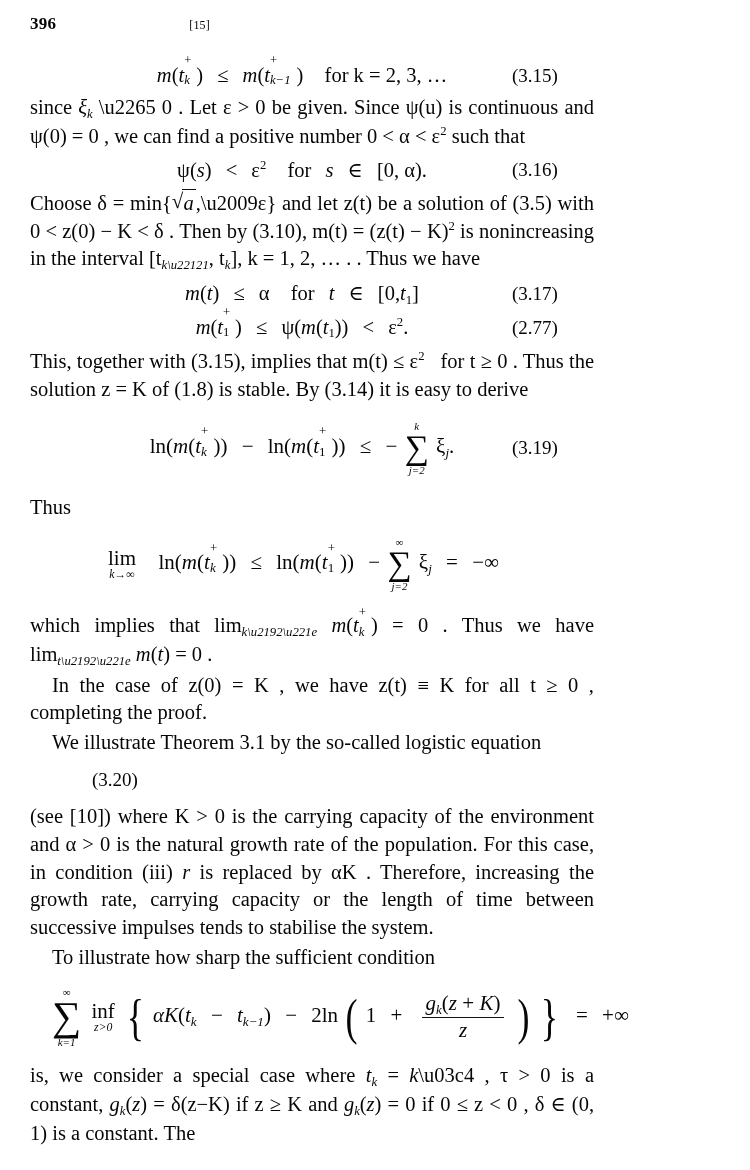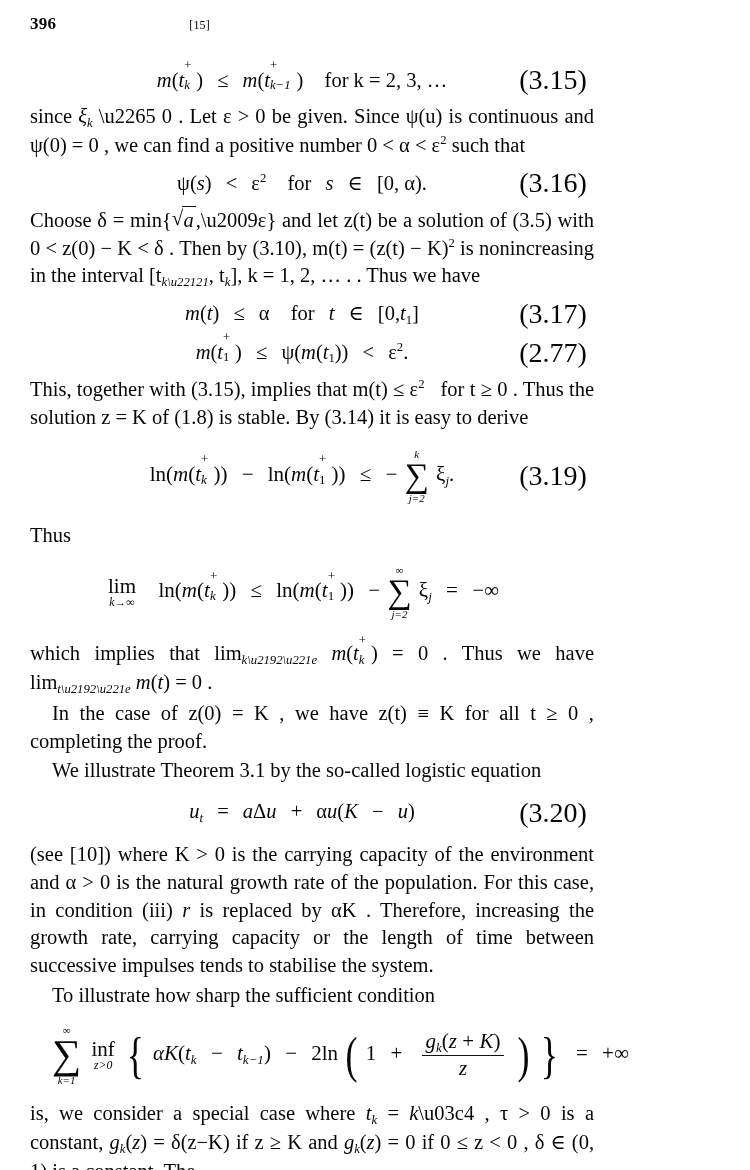--- a/index.html
+++ b/index.html
@@ -71,22 +71,22 @@
   }
   .eqrow .eqspacer { width: 62px; flex: none; }
   .eqrow .eqbody {
     flex: 1;
     text-align: center;
     white-space: nowrap;
   }
   .eqrow .eqnum {
     width: 82px;
     flex: none;
-    text-align: center;
-    font-size: 28px;
+    text-align: left;
+    font-size: 19px;
   }
 
   
   i, .mi { font-style: italic; }
   .op { font-style: normal; }
   .rm { font-style: normal; }
   .gap { display: inline-block; width: 16px; }
   .gap-s { display: inline-block; width: 9px; }
   sup.sm { font-size: 0.62em; vertical-align: 0.62em; font-style: normal; }
   sub.sm { font-size: 0.62em; vertical-align: -0.28em; font-style: italic; }
@@ -297,29 +297,20 @@
   </p>
 
   <p class="para indent">
     <span>In the case of </span><span class="op">z(0) = K</span><span> , we have </span><span class="op">z(t) ≡ K</span><span> for all </span><span class="op">t ≥ 0</span><span> , completing the proof.</span>
   </p>
 
   <p class="para indent nojust">We illustrate Theorem 3.1 by the so-called logistic equation</p>
 
   <div class="eqrow" style="margin-top:12px;margin-bottom:12px;">
     <span class="eqspacer"></span>
-    <span class="eqbody">
-      <i>u</i><sub class="sm">t</sub>
-      <span class="gap-s"></span><span class="op">=</span><span class="gap-s"></span>
-      <i>a</i><span class="op">Δ</span><i>u</i>
-      <span class="gap-s"></span><span class="op">+</span><span class="gap-s"></span>
-      <span class="op">α</span><i>u</i><span class="op">(</span><i>K</i>
-      <span class="gap-s"></span><span class="op">−</span><span class="gap-s"></span>
-      <i>u</i><span class="op">)</span>
-    </span>
     <span class="eqnum">(3.20)</span>
   </div>
 
   <p class="para">
     <span>(see [10]) where </span><span class="op">K &gt; 0</span><span> is the carrying capacity of the environment and </span><span class="op">α &gt; 0</span><span> is the natural growth rate of the population. For this case, in condition (iii) </span><i>r</i><span> is replaced by </span><span class="op">αK</span><span> . Therefore, increasing the growth rate, carrying capacity or the length of time between successive impulses tends to stabilise the system.</span>
   </p>
 
   <p class="para indent nojust">To illustrate how sharp the sufficient condition</p>
 
   <div class="eqrow eq-large" style="margin-top:14px;margin-bottom:14px;">

